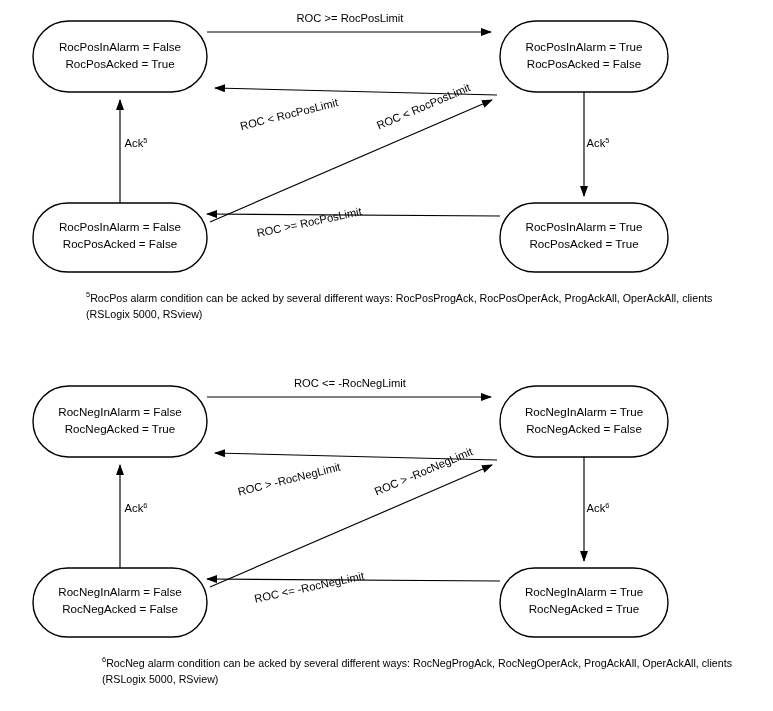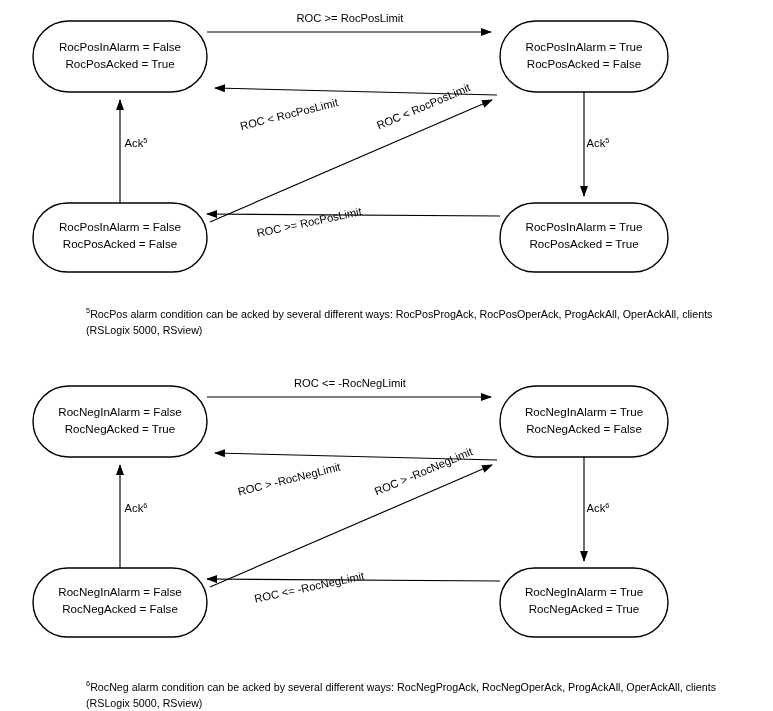--- a/index.html
+++ b/index.html
@@ -61,22 +61,22 @@
   }
   .footnote {
     position: absolute;
     left: 86px;
     width: 640px;
     font-family: "Liberation Sans", sans-serif;
     font-size: 10.7px;
     line-height: 15.5px;
     color: #000000;
   }
-  #footnote-rocpos { top: 307px; }
-  #footnote-rocneg { top: 680px; }
+  #footnote-rocpos { top: 291px; }
+  #footnote-rocneg { top: 656px; margin-left: 16px; }
   .footnote sup {
     font-size: 7.4px;
     vertical-align: super;
     line-height: 0;
   }
   .footnote-text { display: inline; }
 </style>
 </head>
 <body>
 

